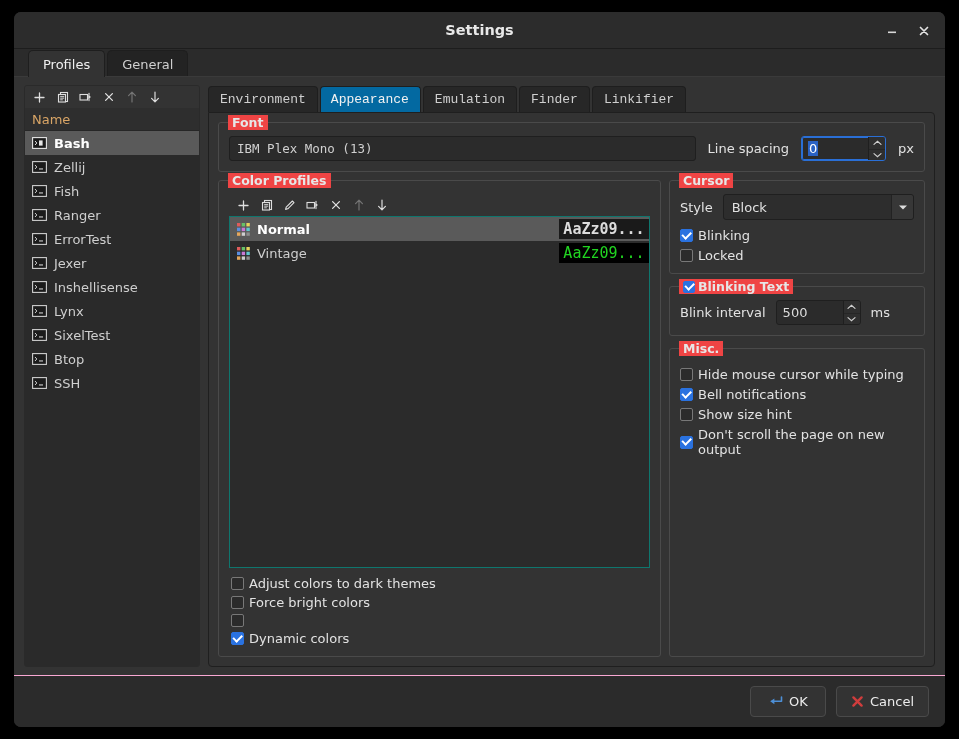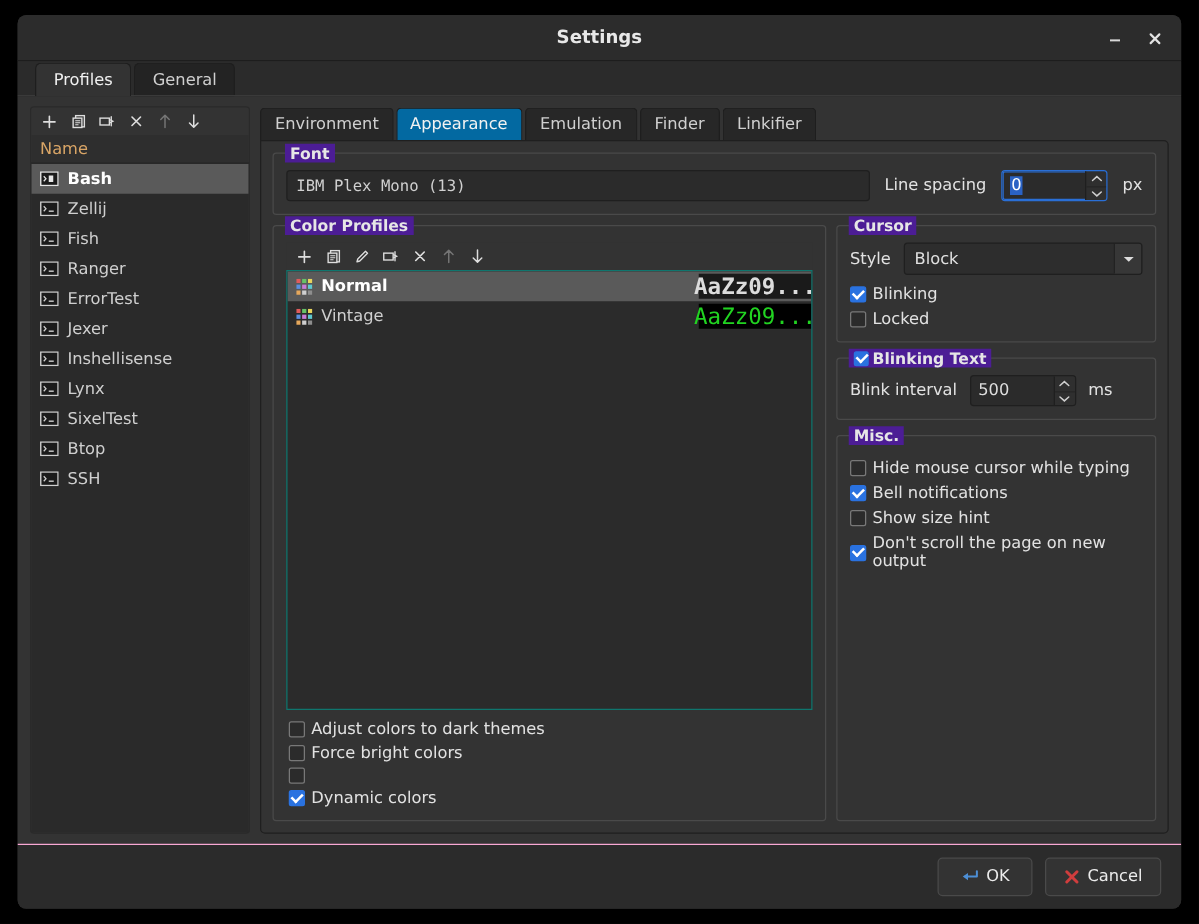--- a/index.html
+++ b/index.html
@@ -149,20 +149,21 @@
     flex: 1 1 auto;
     display: flex; flex-direction: column;
     min-width: 0;
     padding-bottom: 8px;
   }
   .inner-tabbar {
     height: 27px;
     display: flex; align-items: flex-end;
     position: relative;
     flex: 0 0 auto;
+    font-family: Liberation Mono, monospace;
   }
   .itab {
     height: 26px;
     padding: 0 11px;
     display: flex; align-items: center;
     font-size: 13px;
     color: #cfcfcf;
     background: #272727;
     border: 1px solid #1e1e1e;
     border-bottom: none;
@@ -183,21 +184,21 @@
   
   .group {
     border: 1px solid #4a4a4a;
     border-radius: 3px;
     position: relative;
     padding: 13px 10px 10px 10px;
   }
   .group > .group-title {
     position: absolute;
     top: -8px; left: 9px;
-    background: #4c1d95;
+    background: #ef4444;
     padding: 0 4px;
     font-size: 12.5px;
     font-weight: bold;
     color: #e6e6e6;
     display: flex; align-items: center; gap: 3px;
     line-height: 15px;
   }
   
   .font-row { display: flex; align-items: center; gap: 12px; }
   .textbox {
@@ -275,21 +276,21 @@
     font-size: 13px;
   }
   .cp-row.selected { background: #5a5a5a; color: #ffffff; font-weight: bold; }
   .cp-name { display: flex; align-items: center; gap: 7px; padding-left: 7px; flex: 1 1 auto; }
   .cp-preview {
     width: 90px;
     flex: 0 0 90px;
     height: 20px;
     display: flex; align-items: center; justify-content: center;
     font-family: "DejaVu Sans Mono", "Liberation Mono", monospace;
-    font-size: 18px;
+    font-size: 15px;
     letter-spacing: 0px;
   }
   .grid-icon { display:block; flex: 0 0 auto; }
   .cp-checks { padding: 8px 2px 0 2px; display: flex; flex-direction: column; gap: 4px; flex: 0 0 auto; }
   
   .chk { display: flex; align-items: center; gap: 5px; font-size: 13px; color: #e2e2e2; }
   .box {
     width: 13px; height: 13px;
     flex: 0 0 13px;
     border-radius: 2px;

